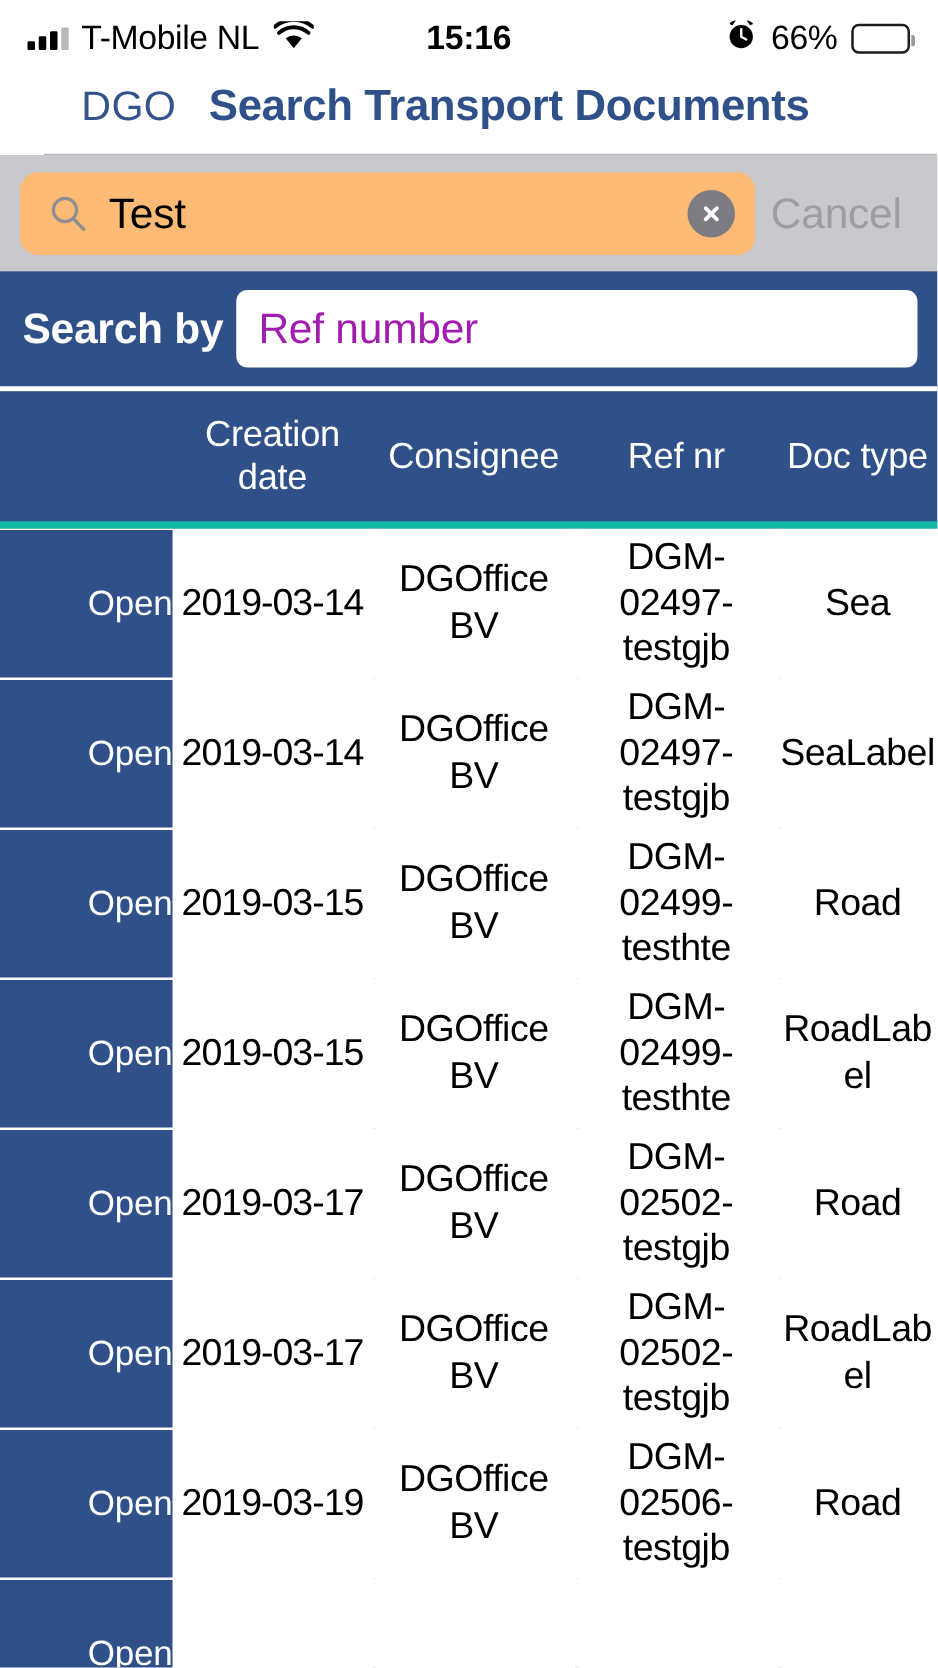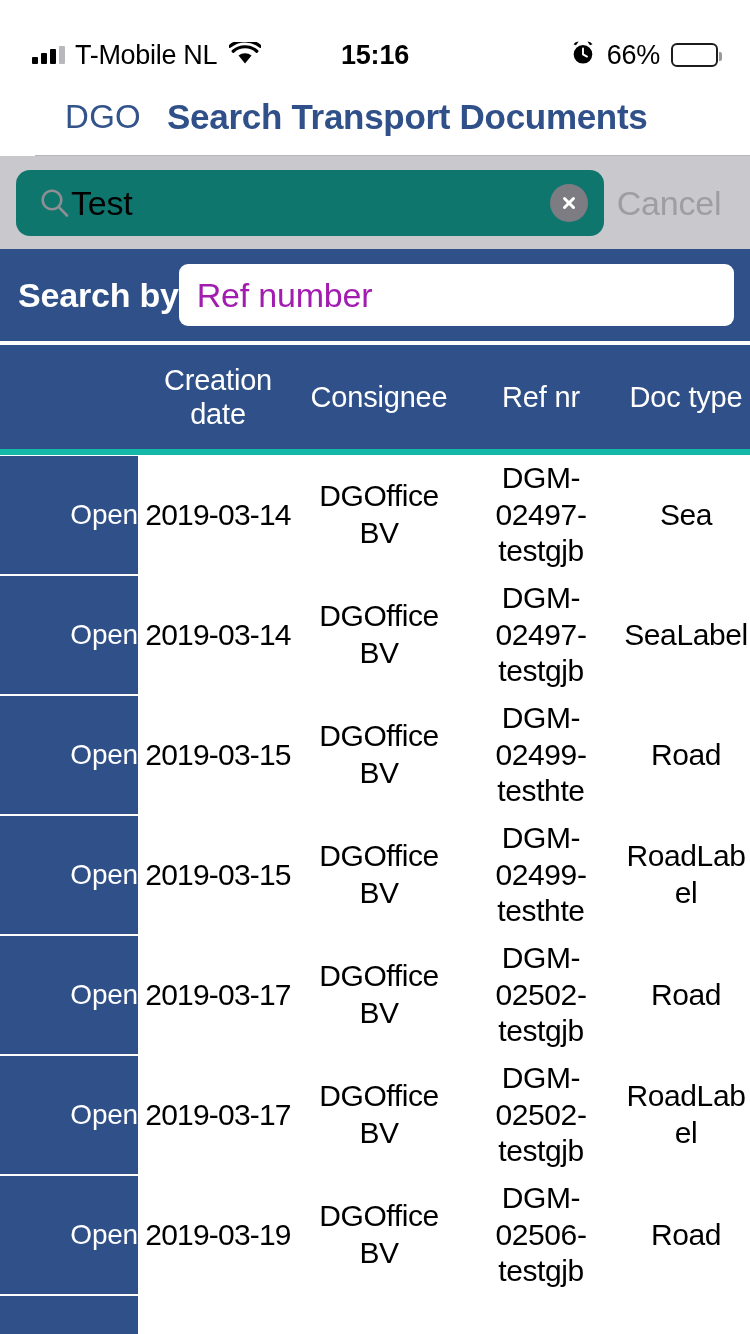--- a/index.html
+++ b/index.html
@@ -17,24 +17,23 @@
     width: 750px;
     height: 1334px;
     background: #ffffff;
   }
 
   
   .status-bar {
     position: relative;
     height: 46px;
     display: flex;
-    align-items: center;
-    padding: 0 32px;
+    align-items: flex-end;
+    padding: 0 22px;
     color: #000;
-    margin-top: 32px;
   }
   .status-left {
     display: flex;
     align-items: center;
     gap: 10px;
   }
   .signal-bars {
     display: flex;
     align-items: flex-end;
     gap: 3px;
@@ -128,25 +127,26 @@
   .search-bar-wrap {
     background: #c8c8cd;
     padding: 14px 16px 13px 16px;
     display: flex;
     align-items: center;
   }
   .search-field {
     flex: 0 0 auto;
     width: 588px;
     height: 66px;
-    background: #0f766e;
+    background: #fdba74;
     border-radius: 14px;
     display: flex;
     align-items: center;
     padding: 0 16px 0 22px;
+    gap: 16px;
   }
   .search-icon { flex: 0 0 auto; line-height: 0; }
   .search-value {
     flex: 1;
     font-size: 34px;
     color: #000000;
     letter-spacing: -0.2px;
     white-space: nowrap;
     overflow: hidden;
   }
@@ -167,20 +167,21 @@
     letter-spacing: -0.2px;
   }
 
   
   .searchby-row {
     background: #2f5088;
     height: 96px;
     display: flex;
     align-items: center;
     padding: 0 16px 0 18px;
+    gap: 10px;
     border-bottom: 4px solid #ffffff;
   }
   .searchby-label {
     font-size: 34px;
     font-weight: bold;
     color: #ffffff;
     letter-spacing: -0.2px;
     white-space: nowrap;
   }
   .searchby-select {

